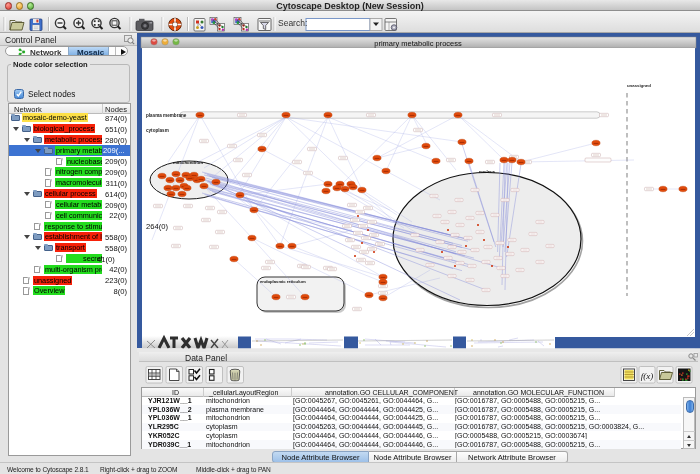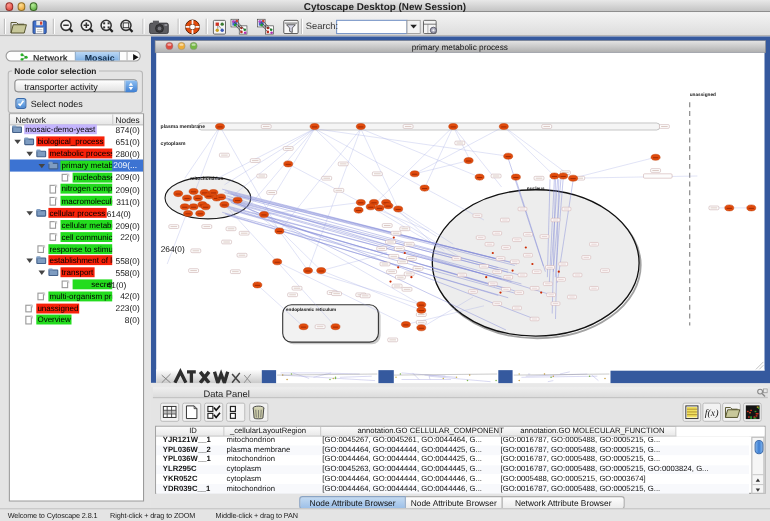--- a/index.html
+++ b/index.html
@@ -623,45 +623,46 @@
     <circle cx="472" cy="346" r="0.7" fill="#c79a3a"></circle>
     <circle cx="536" cy="342" r="0.7" fill="#7ab648"></circle>
     <circle cx="501" cy="343" r="0.7" fill="#7ab648"></circle>
     <circle cx="472" cy="340" r="0.7" fill="#cab24a"></circle>
     <line x1="467" y1="341" x2="554" y2="340" stroke="#888" stroke-width="0.4"></line>
     <rect x="555" y="337" width="145" height="11.5" fill="#35599e"></rect>
     <rect x="137" y="348.5" width="563" height="3.5" fill="#e8e8e8"></rect>
   </svg>
 
 <div class="abs" style="left:0;top:33px;width:137px;height:429px;background:#e4e4e4;">
+ <div class="abs" style="left:0;top:0;width:137px;height:13px;background:linear-gradient(#efefef,#d8d8d8);border-bottom:1px solid #bbb;">
+   <span class="abs" style="left:5px;top:2px;font-size:8.5px;color:#222;">Control Panel</span>
+   <svg class="abs" style="left:124px;top:1.5px" width="11" height="10" viewBox="0 0 11 10">
+        <rect x="0.5" y="0.5" width="7" height="6" fill="none" stroke="#999" stroke-width="1"></rect>
+        <circle cx="6.5" cy="5.5" r="2.6" fill="#eee" stroke="#777" stroke-width="0.9"></circle>
+        <line x1="8.3" y1="7.3" x2="10.2" y2="9.2" stroke="#777" stroke-width="1.1"></line>
+      </svg>
+ </div>
 
  <div class="abs" style="left:5px;top:12.5px;width:123px;height:10.5px;background:#fdfdfd;border:1px solid #9a9a9a;border-radius:5px;overflow:hidden;">
    <svg class="abs" style="left:12px;top:1.5px" width="8" height="8" viewBox="0 0 8 8">
         <circle cx="2" cy="1.8" r="1.4" fill="#2ab82a"></circle>
         <circle cx="5.8" cy="4" r="1.4" fill="#2ab82a"></circle>
         <circle cx="2" cy="6.2" r="1.4" fill="#2ab82a"></circle>
         <path d="M2 1.8 L5.8 4 L2 6.2" stroke="#2a8a2a" stroke-width="0.7" fill="none"></path>
       </svg>
    <span class="abs" style="left:24px;top:1px;font-size:8px;font-weight:bold;color:#333;">Network</span>
    <div class="abs" style="left:62px;top:0;width:41px;height:10.5px;background:linear-gradient(#bcd8f5,#74aae2);border-left:1px solid #8aa8c8;border-right:1px solid #8aa8c8;"></div>
    <span class="abs" style="left:71px;top:1px;font-size:8px;font-weight:bold;color:#102a48;">Mosaic</span>
    <div class="abs" style="left:109px;top:0;width:1px;height:10.5px;background:#bbb;"></div>
    <div class="abs" style="left:115px;top:2.2px;width:0;height:0;border-top:3.2px solid transparent;border-bottom:3.2px solid transparent;border-left:5px solid #111;"></div>
  </div>
 
  <div class="abs" style="left:7px;top:31px;width:123px;height:39px;border:1px solid #b8b8b8;border-radius:3px;"></div>
  <span class="abs" style="left:11px;top:27px;font-size:7.6px;font-weight:bold;color:#222;background:#e4e4e4;padding:0 2px;">Node color selection</span>
 
- <div class="abs" style="left:13px;top:39px;width:112px;height:12px;background:linear-gradient(#ffffff,#e2e2e2);border:1px solid #8e8e8e;border-radius:3.5px;">
-   <span class="abs" style="left:8px;top:1.5px;font-size:8.2px;color:#111;">transporter activity</span>
-   <div class="abs" style="left:99px;top:0px;width:12px;height:11px;background:linear-gradient(#8fc0f2,#3d7ed2);border-radius:0 3px 3px 0;border-left:1px solid #6a90b8;">
-     <div class="abs" style="left:3.2px;top:1.8px;width:0;height:0;border-left:2.6px solid transparent;border-right:2.6px solid transparent;border-bottom:3.2px solid #fff;"></div>
-     <div class="abs" style="left:3.2px;top:6.2px;width:0;height:0;border-left:2.6px solid transparent;border-right:2.6px solid transparent;border-top:3.2px solid #fff;"></div>
-   </div>
- </div>
 
  <div class="abs" style="left:14px;top:55.5px;width:10px;height:10px;background:linear-gradient(#9cc6f0,#478ad8);border:1px solid #3a6aaa;border-radius:2.5px;">
   <svg width="8" height="8" viewBox="0 0 8 8" style="display:block">
         <path d="M1.8 4.2 L3.3 5.8 L6.3 1.6" fill="none" stroke="#fff" stroke-width="1.4"></path>
       </svg>
  </div>
  <span class="abs" style="left:28px;top:56.5px;font-size:8.2px;color:#111;">Select nodes</span>
 
  <div class="abs" style="left:8px;top:70px;width:123px;height:353px;background:#fff;border:1px solid #9a9a9a;">
    <div class="abs" style="left:0;top:0;width:121px;height:9.5px;background:linear-gradient(#fafafa,#e6e6e6);border-bottom:1px solid #bbb;">
@@ -669,21 +670,21 @@
      <span class="abs" style="left:96px;top:1px;font-size:7.6px;color:#222;">Nodes</span>
      <div class="abs" style="left:93px;top:0;width:1px;height:9.5px;background:#ccc;"></div>
    </div>
  </div>
 </div>
 
 <div class="abs" style="left:8px;top:0px;width:123px;height:0;">
     <div style="position:absolute;left:1px;top:112.6px;width:121px;height:10.8px;">
       <div style="position:absolute;left:2px;top:2.8px;width:8.5px;height:6px;background:#7e9cc1;border:0.5px solid #44618a;border-radius:1px;"></div>
       <div style="position:absolute;left:2px;top:1.6px;width:4px;height:2px;background:#7e9cc1;border-radius:1px 1px 0 0;"></div>
-      <div style="position:absolute;left:13px;top:0.8px;height:9px;max-width:80px;background:#c4b5fd;color:#000;font-size:7.3px;line-height:9.2px;white-space:nowrap;overflow:hidden;padding:0 1px;">mosaic-demo-yeast</div>
+      <div style="position:absolute;left:13px;top:0.8px;height:9px;max-width:80px;background:#fde047;color:#000;font-size:7.3px;line-height:9.2px;white-space:nowrap;overflow:hidden;padding:0 1px;">mosaic-demo-yeast</div>
       <div style="position:absolute;left:88px;top:1.4px;width:30px;text-align:right;font-size:7.6px;color:#111;">874(0)</div>
     </div>
     <div style="position:absolute;left:1px;top:123.4px;width:121px;height:10.8px;">
       <div style="position:absolute;left:4px;top:3.6px;width:0;height:0;border-left:3.4px solid transparent;border-right:3.4px solid transparent;border-top:4.6px solid #444;"></div>
       <div style="position:absolute;left:13px;top:2.8px;width:8.5px;height:6px;background:#7e9cc1;border:0.5px solid #44618a;border-radius:1px;"></div>
       <div style="position:absolute;left:13px;top:1.6px;width:4px;height:2px;background:#7e9cc1;border-radius:1px 1px 0 0;"></div>
       <div style="position:absolute;left:24px;top:0.8px;height:9px;max-width:69px;background:#f72109;color:#000;font-size:7.3px;line-height:9.2px;white-space:nowrap;overflow:hidden;padding:0 1px;">biological_process</div>
       <div style="position:absolute;left:88px;top:1.4px;width:30px;text-align:right;font-size:7.6px;color:#111;">651(0)</div>
     </div>
     <div style="position:absolute;left:1px;top:134.2px;width:121px;height:10.8px;">
@@ -716,21 +717,21 @@
       <div style="position:absolute;left:36px;top:1.8px;width:6px;height:7.4px;background:#fff;border:0.6px solid #999;"></div>
       <div style="position:absolute;left:39.6px;top:1.8px;width:0;height:0;border-left:3px solid transparent;border-top:3px solid #ccc;"></div>
       <div style="position:absolute;left:46px;top:0.8px;height:9px;max-width:47px;background:#23dc1e;color:#000;font-size:7.3px;line-height:9.2px;white-space:nowrap;overflow:hidden;padding:0 1px;">macromolecule</div>
       <div style="position:absolute;left:88px;top:1.4px;width:30px;text-align:right;font-size:7.6px;color:#111;">311(0)</div>
     </div>
     <div style="position:absolute;left:1px;top:188.3px;width:121px;height:10.8px;">
       <div style="position:absolute;left:15px;top:3.6px;width:0;height:0;border-left:3.4px solid transparent;border-right:3.4px solid transparent;border-top:4.6px solid #444;"></div>
       <div style="position:absolute;left:24px;top:2.8px;width:8.5px;height:6px;background:#7e9cc1;border:0.5px solid #44618a;border-radius:1px;"></div>
       <div style="position:absolute;left:24px;top:1.6px;width:4px;height:2px;background:#7e9cc1;border-radius:1px 1px 0 0;"></div>
       <div style="position:absolute;left:35px;top:0.8px;height:9px;max-width:58px;background:#f72109;color:#000;font-size:7.3px;line-height:9.2px;white-space:nowrap;overflow:hidden;padding:0 1px;">cellular process</div>
-      <div style="position:absolute;left:88px;top:1.4px;width:30px;font-size:7.6px;color:#111;">614(0)</div>
+      <div style="position:absolute;left:88px;top:1.4px;width:30px;text-align:right;font-size:7.6px;color:#111;">614(0)</div>
     </div>
     <div style="position:absolute;left:1px;top:199.2px;width:121px;height:10.8px;">
       <div style="position:absolute;left:36px;top:1.8px;width:6px;height:7.4px;background:#fff;border:0.6px solid #999;"></div>
       <div style="position:absolute;left:39.6px;top:1.8px;width:0;height:0;border-left:3px solid transparent;border-top:3px solid #ccc;"></div>
       <div style="position:absolute;left:46px;top:0.8px;height:9px;max-width:47px;background:#23dc1e;color:#000;font-size:7.3px;line-height:9.2px;white-space:nowrap;overflow:hidden;padding:0 1px;">cellular metabo</div>
       <div style="position:absolute;left:88px;top:1.4px;width:30px;text-align:right;font-size:7.6px;color:#111;">209(0)</div>
     </div>
     <div style="position:absolute;left:1px;top:210.0px;width:121px;height:10.8px;">
       <div style="position:absolute;left:36px;top:1.8px;width:6px;height:7.4px;background:#fff;border:0.6px solid #999;"></div>
       <div style="position:absolute;left:39.6px;top:1.8px;width:0;height:0;border-left:3px solid transparent;border-top:3px solid #ccc;"></div>

